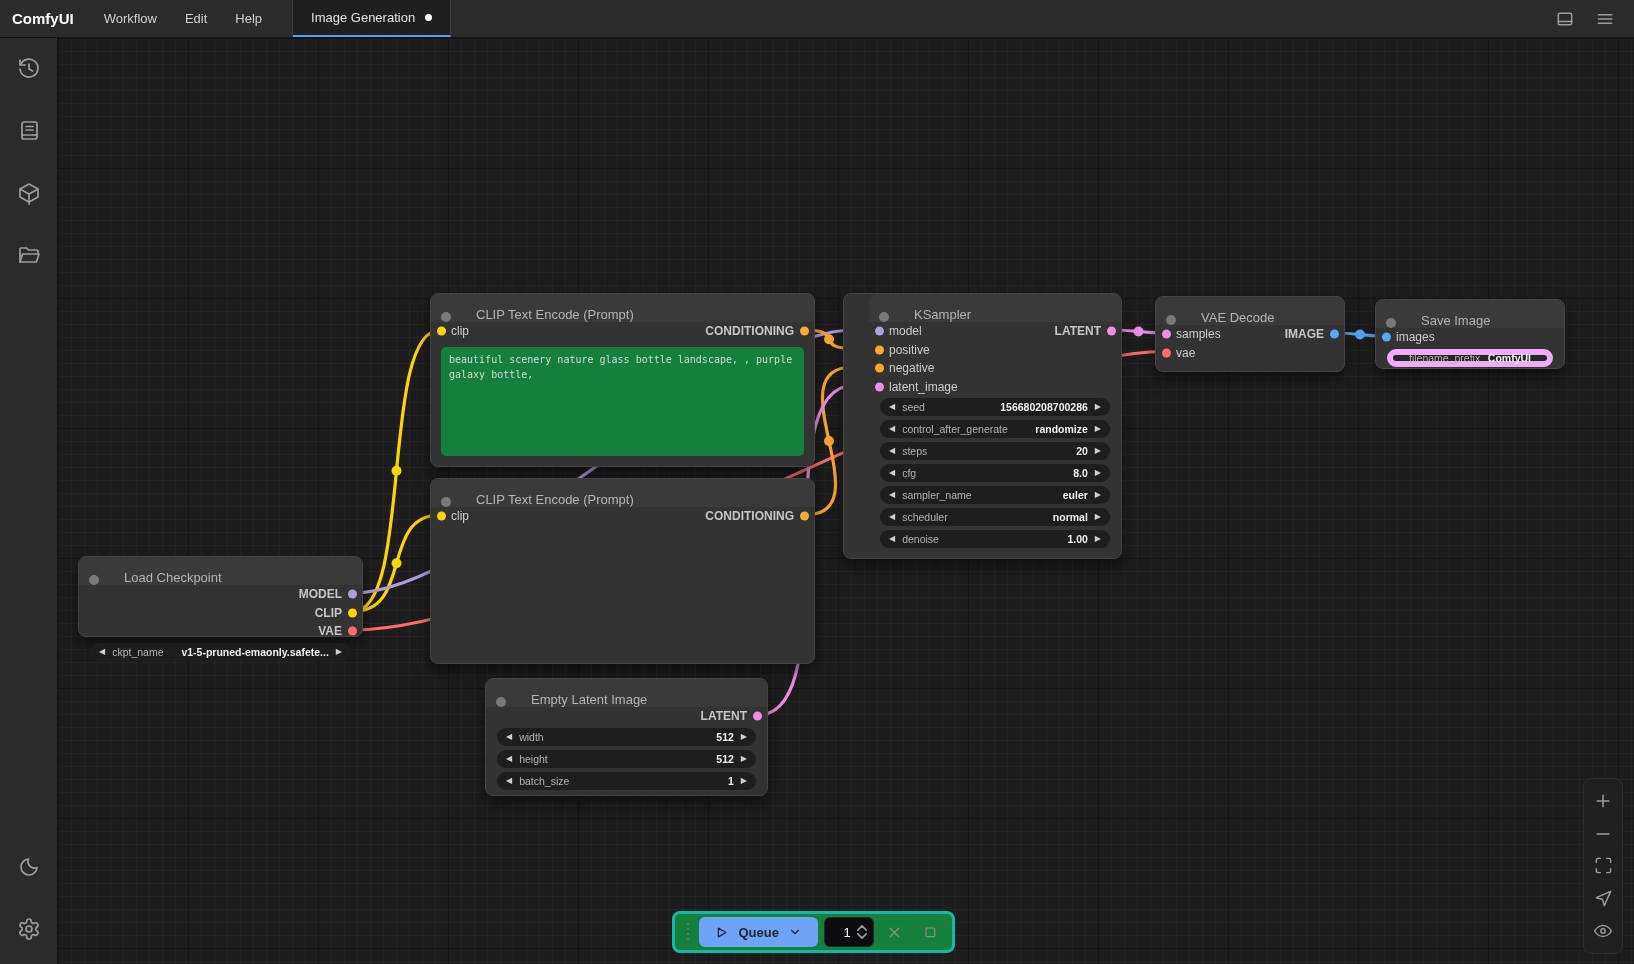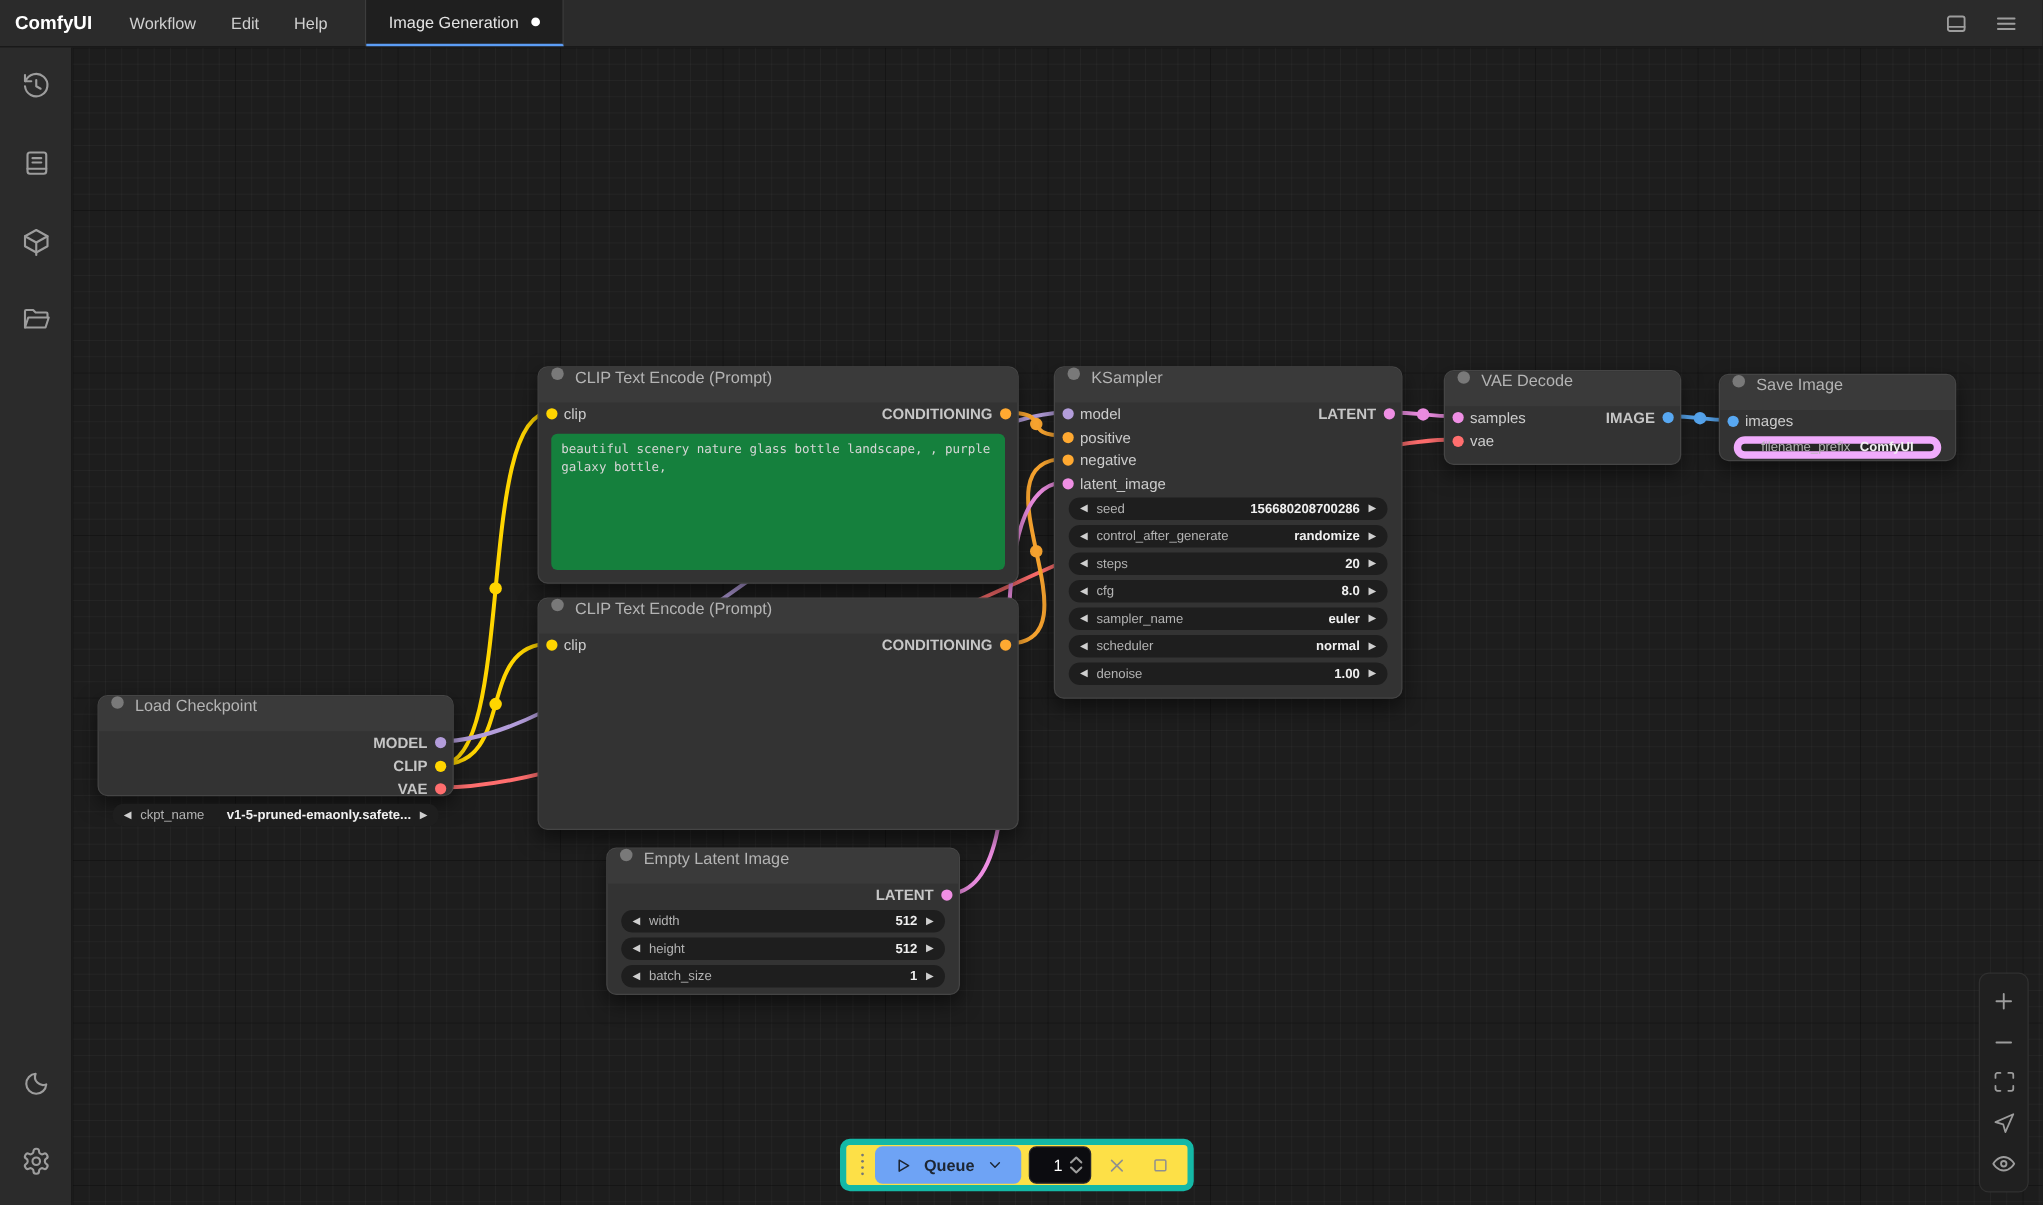--- a/index.html
+++ b/index.html
@@ -38,42 +38,42 @@
       linear-gradient(rgba(255,255,255,.03) 1px, transparent 1px),
       linear-gradient(90deg, rgba(255,255,255,.03) 1px, transparent 1px);
     background-size:130px 130px, 130px 130px, 13px 13px, 13px 13px; z-index:0; }
 
   svg.links { position:absolute; left:0; top:0; width:1634px; height:964px; z-index:5; pointer-events:none; }
 
   
   .node { position:absolute; background:#333333; border:1px solid #454545; border-radius:8px;
     box-shadow:0 7px 16px rgba(0,0,0,.5); display:flex; flex-direction:column; z-index:10; }
   .node-header { height:28px; background:#3a3a3a; border-radius:7px 7px 0 0; display:flex;
-    align-items:flex-start; padding:0 10px; gap:9px; flex:none; cursor:pointer; }
+    align-items:flex-end; padding:0 10px; gap:25px; flex:none; cursor:pointer; }
   .node-dot { width:10px; height:10px; border-radius:50%; background:#797979; flex:none; }
   .node-title { color:#b4b4b4; font-size:13px; white-space:nowrap; }
   .slot-row { height:18.5px; position:relative; display:flex; align-items:center; flex:none; }
   .port { width:9px; height:9px; border-radius:50%; position:absolute; top:50%;
     transform:translateY(-50%); cursor:crosshair; }
   .port.in { left:5.5px; } .port.out { right:5.5px; }
   .slot-label-in { margin-left:20px; color:#cccccc; font-size:12px; white-space:nowrap; }
   .slot-label-out { margin-left:auto; margin-right:20px; color:#c6c6c6; font-size:12px;
     font-weight:700; white-space:nowrap; }
   .widget { height:18px; margin:2px 11px; background:#1e1e1e; border-radius:9px; display:flex;
     align-items:center; padding:0 9px; gap:7px; flex:none; cursor:pointer; }
   .widget .arr { color:#cfcfcf; font-size:8px; line-height:1; font-family:"DejaVu Sans", sans-serif; }
   .wlabel { color:#b3b3b3; font-size:10.5px; white-space:nowrap; }
   .wvalue { margin-left:auto; color:#f0f0f0; font-size:10.5px; font-weight:700; white-space:nowrap; }
   .widget.text { background:#262626; border:6px solid #f0abfc; padding:0 16px; }
   .node-text { flex:1; margin:6px 10px 10px; background:#15803d; border-radius:5px; color:#d6d6d6;
     font:10px/1.55 "DejaVu Sans Mono", monospace; padding:5px 8px; overflow:hidden; cursor:text; }
 
   
-  .queue-bar { position:absolute; left:672px; top:911px; width:283px; height:42px; background:#fde047;
-    border:5px solid #14b8a6; border-radius:8px; display:flex; align-items:center; padding:0 8px;
+  .queue-bar { position:absolute; left:672px; top:911px; width:283px; height:42px; background:#15803d;
+    border:3px solid #14b8a6; border-radius:8px; display:flex; align-items:center; padding:0 8px;
     gap:6px; z-index:30; }
   .drag-handle { width:10px; height:26px; display:flex; align-items:center; justify-content:center; cursor:grab; }
   .queue-btn { height:30px; width:124px; background:#6ea3f5; border-radius:6px; display:flex;
     align-items:center; justify-content:center; gap:9px; cursor:pointer; }
   .queue-btn span { color:#1d2633; font-size:13px; font-weight:600; }
   .queue-btn svg { stroke:#1d2633; fill:none; stroke-width:2; stroke-linecap:round; stroke-linejoin:round; }
   .batch-box { height:30px; width:52px; background:#0c0c10; border:1px solid #26262c; border-radius:6px;
     display:flex; align-items:center; padding:0 6px 0 12px; }
   .batch-count { color:#ffffff; font-size:13px; flex:1; text-align:center; }
   .stepper { display:flex; flex-direction:column; gap:2px; cursor:pointer; }
@@ -186,21 +186,21 @@
         <span class="wvalue">512</span>
         <span class="arr">▶</span>
       </div>
       <div class="widget">
         <span class="arr">◀</span>
         <span class="wlabel">batch_size</span>
         <span class="wvalue">1</span>
         <span class="arr">▶</span>
       </div>
     </div>
-    <div class="node" style="left: 843px; top: 293px; width: 279px; height: 266px;">
+    <div class="node" style="left: 843px; top: 293px; width: 279px; height: 266px; padding-left: 25px;">
       <div class="node-header">
         <span class="node-dot"></span>
         <span class="node-title">KSampler</span>
       </div>
       <div class="slot-row">
         <span class="port in" style="background: rgb(179, 157, 219);"></span>
         <span class="slot-label-in">model</span>
         <span class="slot-label-out">LATENT</span>
         <span class="port out" style="background: rgb(239, 143, 228);"></span>
       </div>

